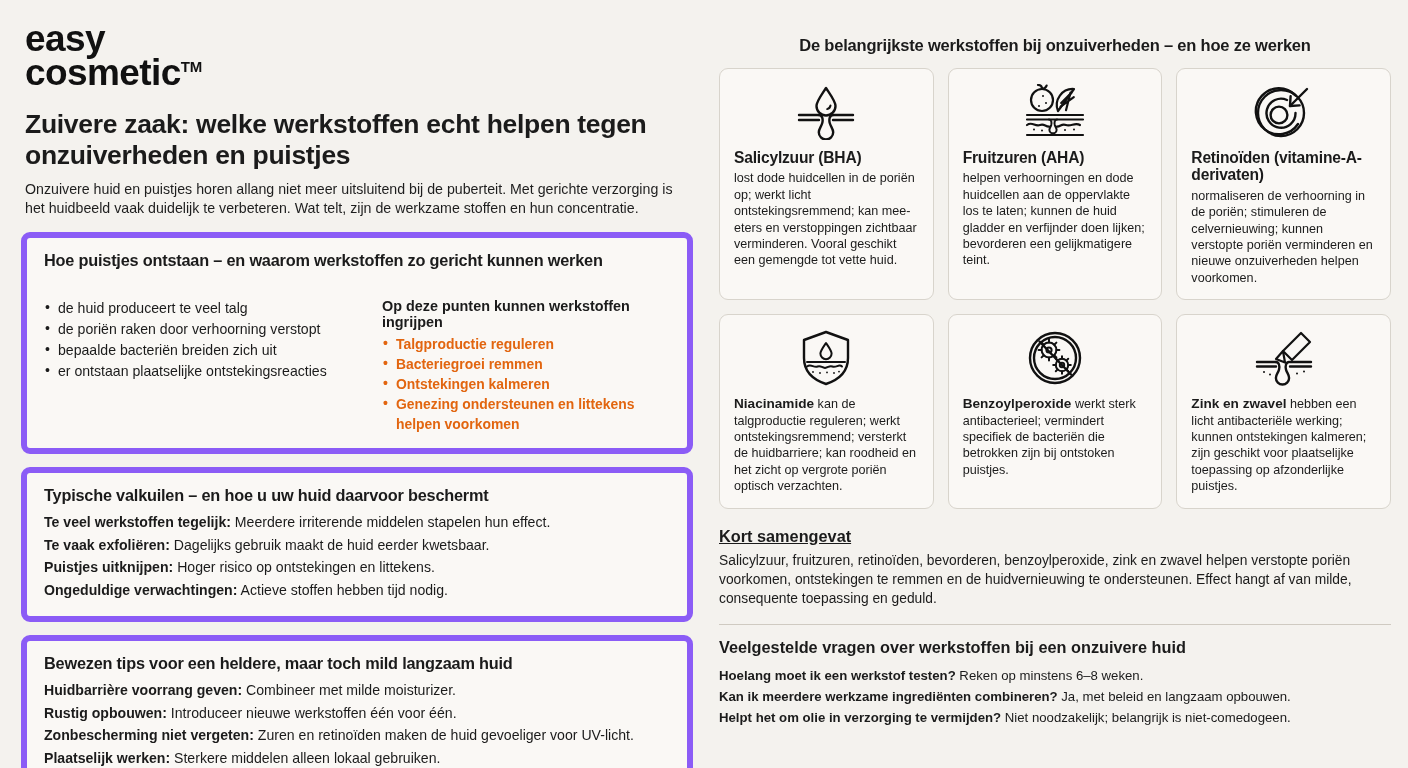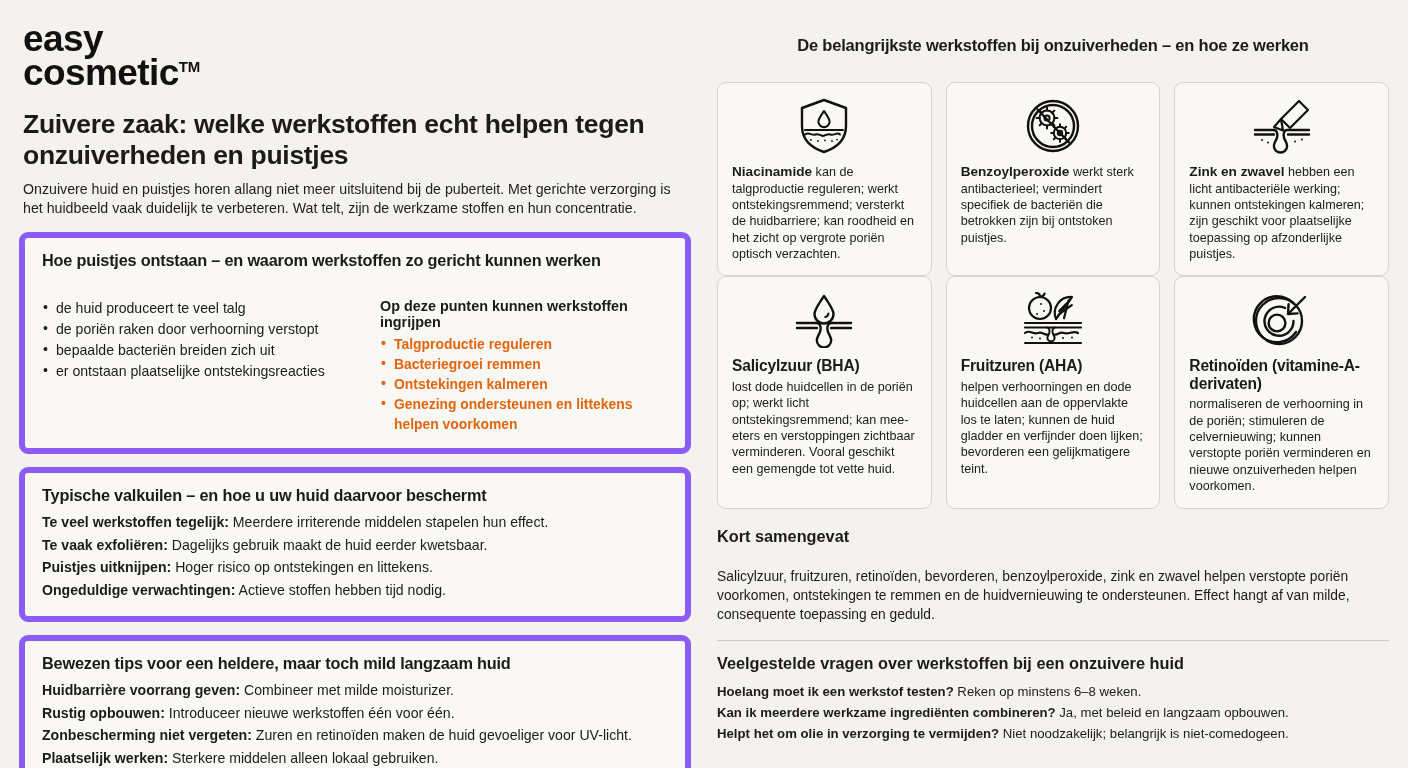--- a/index.html
+++ b/index.html
@@ -6,23 +6,22 @@
   html, body {
     width: 1408px; height: 768px;
     background: #f4f2ee;
     font-family: "Liberation Sans", sans-serif;
     color: #1b1b1b;
     overflow: hidden;
   }
   .page {
     width: 1408px; height: 768px;
     display: flex;
-    padding: 22px 28px 14px 28px;
+    padding: 22px 28px 14px 21px;
     gap: 26px;
-    justify-content: center;
   }
   .col-left { width: 672px; flex: none; display: flex; flex-direction: column; }
   .col-right { width: 672px; flex: none; display: flex; flex-direction: column; }
 
   
   .logo {
     font-weight: bold;
     font-size: 37px;
     line-height: 0.93;
     letter-spacing: -0.6px;
@@ -143,21 +142,22 @@
     line-height: 1.30;
   }
   .icard p .lead { font-weight: bold; font-size: 13.6px; }
 
   .row2 { margin-top: 14px; }
 
   .summary { margin-top: 18px; }
   .summary h3 {
     font-size: 16.3px;
     font-weight: bold;
-    margin-bottom: 21px;
+    margin-bottom: 5px;
+    text-decoration: underline;
   }
   .summary p {
     font-size: 13.8px;
     line-height: 1.38;
   }
   .divider {
     border: none;
     border-top: 1px solid #cfcac1;
     margin: 16px 0 13px 0;
   }
@@ -231,79 +231,20 @@
         <p><b>Plaatselijk werken:</b><span> Sterkere middelen alleen lokaal gebruiken.</span></p>
         <p><b>Geduld inplannen:</b><span> Eerste verbeteringen na 4–8 weken.</span></p>
       </div>
     </div>
 
   </div>
 
   <div class="col-right">
 
     <div class="right-title">De belangrijkste werkstoffen bij onzuiverheden – en hoe ze werken</div>
-
-    <div class="grid row2">
-
-      <div class="icard">
-        <div class="iconwrap">
-          <svg width="56" height="58" viewBox="0 0 56 58" fill="none" stroke="#111" stroke-width="2.4" stroke-linecap="round" stroke-linejoin="round">
-            <path d="M28 3 L50 11 v18 c0 14 -10 22 -22 26 C16 51 6 43 6 29 V11 Z"></path>
-            <path d="M28 14 c-3.4 5 -5.6 8 -5.6 10.6 a5.6 5.6 0 0 0 11.2 0 C33.6 22 31.4 19 28 14Z" stroke-width="2"></path>
-            <path d="M9 33 H47" stroke-width="2"></path>
-            <path d="M9 37.5 c4 -3 6.6 1.5 10.6 0 3.2 -1.2 4 1 7.4 1.4 3.4 -0.4 4.2 -2.6 7.4 -1.4 4 1.5 6.6 -3 9.6 0" stroke-width="2"></path>
-            <circle cx="15" cy="43" r="0.9" fill="#111" stroke="none"></circle>
-            <circle cx="22" cy="44" r="0.9" fill="#111" stroke="none"></circle>
-            <circle cx="29" cy="43.4" r="0.9" fill="#111" stroke="none"></circle>
-            <circle cx="36" cy="44" r="0.9" fill="#111" stroke="none"></circle>
-            <circle cx="41" cy="42.6" r="0.9" fill="#111" stroke="none"></circle>
-          </svg>
-        </div>
-        <p><span class="lead">Niacinamide</span><span> kan de talgproductie reguleren; werkt ontstekingsremmend; versterkt de huidbarriere; kan roodheid en het zicht op vergrote poriën optisch verzachten.</span></p>
-      </div>
-
-      <div class="icard">
-        <div class="iconwrap">
-          <svg width="58" height="58" viewBox="0 0 58 58" fill="none" stroke="#111" stroke-width="2.4" stroke-linecap="round" stroke-linejoin="round">
-            <circle cx="29" cy="29" r="25"></circle>
-            <circle cx="29" cy="29" r="21"></circle>
-            <path d="M13.5 12.5 L45 45.5"></path>
-            <g stroke-width="2">
-              <circle cx="23" cy="21" r="7.4"></circle>
-              <circle cx="23" cy="21" r="2.6"></circle>
-              <path d="M23 13.6 V10.6 M23 28.4 V31.4 M15.6 21 H12.6 M30.4 21 H33.4 M17.8 15.8 L15.6 13.6 M28.2 26.2 L30.4 28.4 M28.2 15.8 L30.4 13.6 M17.8 26.2 L15.6 28.4"></path>
-            </g>
-            <g stroke-width="2">
-              <circle cx="36" cy="36" r="6.2"></circle>
-              <circle cx="36" cy="36" r="2.2"></circle>
-              <path d="M36 29.8 V27.2 M36 42.2 V44.8 M29.8 36 H27.2 M42.2 36 H44.8 M31.6 31.6 L29.8 29.8 M40.4 40.4 L42.2 42.2 M40.4 31.6 L42.2 29.8 M31.6 40.4 L29.8 42.2"></path>
-            </g>
-          </svg>
-        </div>
-        <p><span class="lead">Benzoylperoxide</span><span> werkt sterk antibacterieel; vermindert specifiek de bacteriën die betrokken zijn bij ontstoken puistjes.</span></p>
-      </div>
-
-      <div class="icard">
-        <div class="iconwrap">
-          <svg width="60" height="56" viewBox="0 0 60 56" fill="none" stroke="#111" stroke-width="2.4" stroke-linecap="round" stroke-linejoin="round">
-            <path d="M47 3 L56 12 L38 30 L29 21 Z" stroke-width="2.2"></path>
-            <path d="M29 21 L22 29 L31 32.5 Z" stroke-width="2.2"></path>
-            <path d="M3 32 H22 M36 32 H57"></path>
-            <path d="M3 36.5 H22 M36 36.5 H57"></path>
-            <path d="M22 32 c2.8 0 4 3.6 3 7.6 -0.9 3.3 -3.1 5.1 -3.1 8.3 a6.6 6.6 0 0 0 13.2 0 c0 -3.2 -2.2 -5 -3.1 -8.3 -1 -4 0.2 -7.6 3 -7.6"></path>
-            <circle cx="10" cy="42" r="1" fill="#111" stroke="none"></circle>
-            <circle cx="16" cy="44.5" r="1" fill="#111" stroke="none"></circle>
-            <circle cx="43" cy="43.5" r="1" fill="#111" stroke="none"></circle>
-            <circle cx="50" cy="41.6" r="1" fill="#111" stroke="none"></circle>
-          </svg>
-        </div>
-        <p><span class="lead">Zink en zwavel</span><span> hebben een licht antibacteriële werking; kunnen ontstekingen kalmeren; zijn geschikt voor plaatselijke toepassing op afzonderlijke puistjes.</span></p>
-      </div>
-
-    </div>
 
     <div class="grid">
 
       <div class="icard">
         <div class="iconwrap">
           <svg width="62" height="56" viewBox="0 0 62 56" fill="none" stroke="#111" stroke-width="2.4" stroke-linecap="round" stroke-linejoin="round">
             <path d="M31 4 C25 13 21.5 17.5 21.5 22 a9.5 9.5 0 0 0 19 0 C40.5 17.5 37 13 31 4Z"></path>
             <path d="M35.5 21.5 a4.5 4.5 0 0 1 -3.4 3.6" stroke-width="2"></path>
             <path d="M4 31 H24 M38 31 H58"></path>
             <path d="M4 36 H24 M38 36 H58"></path>
@@ -348,20 +289,79 @@
             <path d="M53 5 L36 22"></path>
             <path d="M36.6 12.2 L36 22 L45.6 21.4"></path>
           </svg>
         </div>
         <h4>Retinoïden (vitamine-A-derivaten)</h4>
         <p>normaliseren de verhoorning in de poriën; stimuleren de celvernieuwing; kunnen verstopte poriën verminderen en nieuwe onzuiverheden helpen voorkomen.</p>
       </div>
 
     </div>
 
+    <div class="grid row2">
+
+      <div class="icard">
+        <div class="iconwrap">
+          <svg width="56" height="58" viewBox="0 0 56 58" fill="none" stroke="#111" stroke-width="2.4" stroke-linecap="round" stroke-linejoin="round">
+            <path d="M28 3 L50 11 v18 c0 14 -10 22 -22 26 C16 51 6 43 6 29 V11 Z"></path>
+            <path d="M28 14 c-3.4 5 -5.6 8 -5.6 10.6 a5.6 5.6 0 0 0 11.2 0 C33.6 22 31.4 19 28 14Z" stroke-width="2"></path>
+            <path d="M9 33 H47" stroke-width="2"></path>
+            <path d="M9 37.5 c4 -3 6.6 1.5 10.6 0 3.2 -1.2 4 1 7.4 1.4 3.4 -0.4 4.2 -2.6 7.4 -1.4 4 1.5 6.6 -3 9.6 0" stroke-width="2"></path>
+            <circle cx="15" cy="43" r="0.9" fill="#111" stroke="none"></circle>
+            <circle cx="22" cy="44" r="0.9" fill="#111" stroke="none"></circle>
+            <circle cx="29" cy="43.4" r="0.9" fill="#111" stroke="none"></circle>
+            <circle cx="36" cy="44" r="0.9" fill="#111" stroke="none"></circle>
+            <circle cx="41" cy="42.6" r="0.9" fill="#111" stroke="none"></circle>
+          </svg>
+        </div>
+        <p><span class="lead">Niacinamide</span><span> kan de talgproductie reguleren; werkt ontstekingsremmend; versterkt de huidbarriere; kan roodheid en het zicht op vergrote poriën optisch verzachten.</span></p>
+      </div>
+
+      <div class="icard">
+        <div class="iconwrap">
+          <svg width="58" height="58" viewBox="0 0 58 58" fill="none" stroke="#111" stroke-width="2.4" stroke-linecap="round" stroke-linejoin="round">
+            <circle cx="29" cy="29" r="25"></circle>
+            <circle cx="29" cy="29" r="21"></circle>
+            <path d="M13.5 12.5 L45 45.5"></path>
+            <g stroke-width="2">
+              <circle cx="23" cy="21" r="7.4"></circle>
+              <circle cx="23" cy="21" r="2.6"></circle>
+              <path d="M23 13.6 V10.6 M23 28.4 V31.4 M15.6 21 H12.6 M30.4 21 H33.4 M17.8 15.8 L15.6 13.6 M28.2 26.2 L30.4 28.4 M28.2 15.8 L30.4 13.6 M17.8 26.2 L15.6 28.4"></path>
+            </g>
+            <g stroke-width="2">
+              <circle cx="36" cy="36" r="6.2"></circle>
+              <circle cx="36" cy="36" r="2.2"></circle>
+              <path d="M36 29.8 V27.2 M36 42.2 V44.8 M29.8 36 H27.2 M42.2 36 H44.8 M31.6 31.6 L29.8 29.8 M40.4 40.4 L42.2 42.2 M40.4 31.6 L42.2 29.8 M31.6 40.4 L29.8 42.2"></path>
+            </g>
+          </svg>
+        </div>
+        <p><span class="lead">Benzoylperoxide</span><span> werkt sterk antibacterieel; vermindert specifiek de bacteriën die betrokken zijn bij ontstoken puistjes.</span></p>
+      </div>
+
+      <div class="icard">
+        <div class="iconwrap">
+          <svg width="60" height="56" viewBox="0 0 60 56" fill="none" stroke="#111" stroke-width="2.4" stroke-linecap="round" stroke-linejoin="round">
+            <path d="M47 3 L56 12 L38 30 L29 21 Z" stroke-width="2.2"></path>
+            <path d="M29 21 L22 29 L31 32.5 Z" stroke-width="2.2"></path>
+            <path d="M3 32 H22 M36 32 H57"></path>
+            <path d="M3 36.5 H22 M36 36.5 H57"></path>
+            <path d="M22 32 c2.8 0 4 3.6 3 7.6 -0.9 3.3 -3.1 5.1 -3.1 8.3 a6.6 6.6 0 0 0 13.2 0 c0 -3.2 -2.2 -5 -3.1 -8.3 -1 -4 0.2 -7.6 3 -7.6"></path>
+            <circle cx="10" cy="42" r="1" fill="#111" stroke="none"></circle>
+            <circle cx="16" cy="44.5" r="1" fill="#111" stroke="none"></circle>
+            <circle cx="43" cy="43.5" r="1" fill="#111" stroke="none"></circle>
+            <circle cx="50" cy="41.6" r="1" fill="#111" stroke="none"></circle>
+          </svg>
+        </div>
+        <p><span class="lead">Zink en zwavel</span><span> hebben een licht antibacteriële werking; kunnen ontstekingen kalmeren; zijn geschikt voor plaatselijke toepassing op afzonderlijke puistjes.</span></p>
+      </div>
+
+    </div>
+
     <div class="summary">
       <h3>Kort samengevat</h3>
       <p>Salicylzuur, fruitzuren, retinoïden, bevorderen, benzoylperoxide, zink en zwavel helpen verstopte poriën voorkomen, ontstekingen te remmen en de huidvernieuwing te ondersteunen. Effect hangt af van milde, consequente toepassing en geduld.</p>
     </div>
 
     <hr class="divider">
 
     <div class="faq">
       <h3>Veelgestelde vragen over werkstoffen bij een onzuivere huid</h3>
       <p><b>Hoelang moet ik een werkstof testen?</b><span> Reken op minstens 6–8 weken.</span></p>

